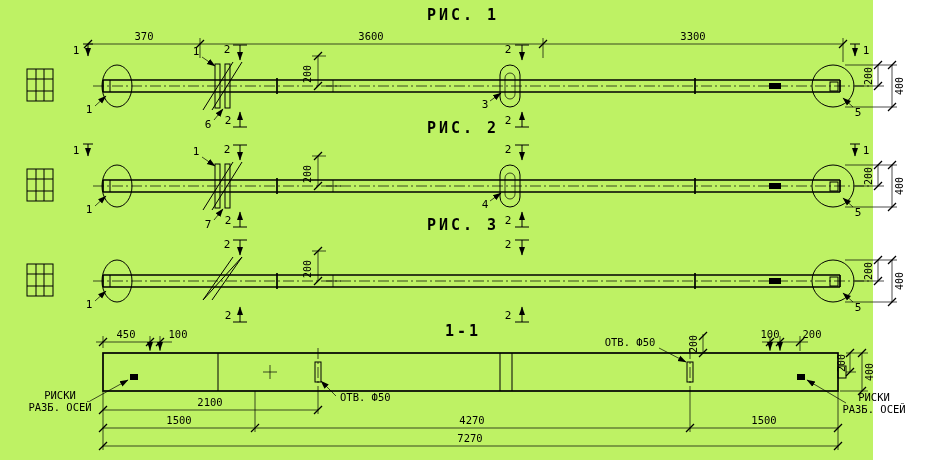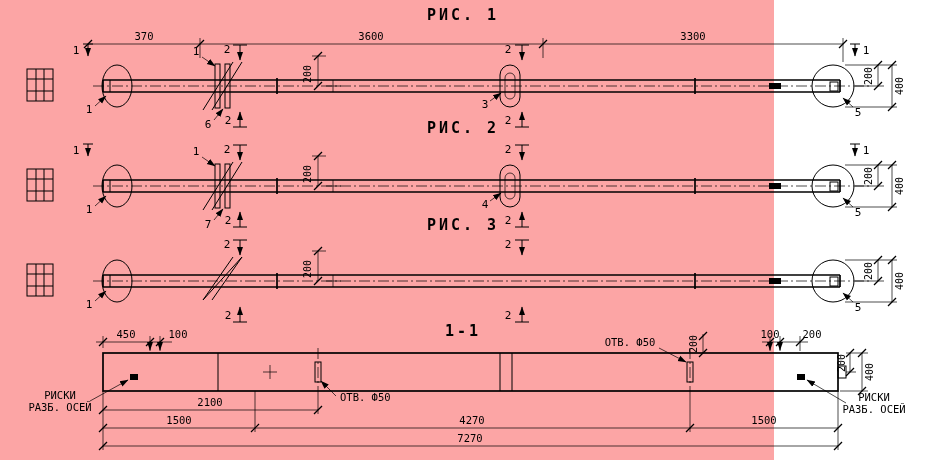--- a/index.html
+++ b/index.html
@@ -2,21 +2,21 @@
 <html><head>
 <meta charset="utf-8">
 <style>
   html, body {
     margin: 0; padding: 0;
     width: 933px; height: 460px;
     background: #ffffff;
     overflow: hidden;
     font-family: "DejaVu Sans Mono", "Liberation Mono", monospace;
   }
-  #stage { width: 774px; height: 460px; position: relative; background: #fca5a5; }
+  #stage { width: 873px; height: 460px; position: relative; background: #bef264; }
   svg { display: block; }
   svg .s  { stroke:#000; fill:none; stroke-width:1; }
   svg .s2 { stroke:#000; fill:none; stroke-width:1.7; }
   svg .thin { stroke:#000; fill:none; stroke-width:0.7; }
   svg .cl { stroke:#000; fill:none; stroke-width:0.7; stroke-dasharray:11 3 2 3; }
   svg .tick { stroke:#000; fill:none; stroke-width:1.2; }
   svg .blk { fill:#000; stroke:none; }
   svg text { font-family:"DejaVu Sans Mono","Liberation Mono",monospace; fill:#000; font-size:11px; }
   svg text.ttl { font-size:15px; font-weight:bold; letter-spacing:3px; }
   svg text.rot { font-size:10px; }

